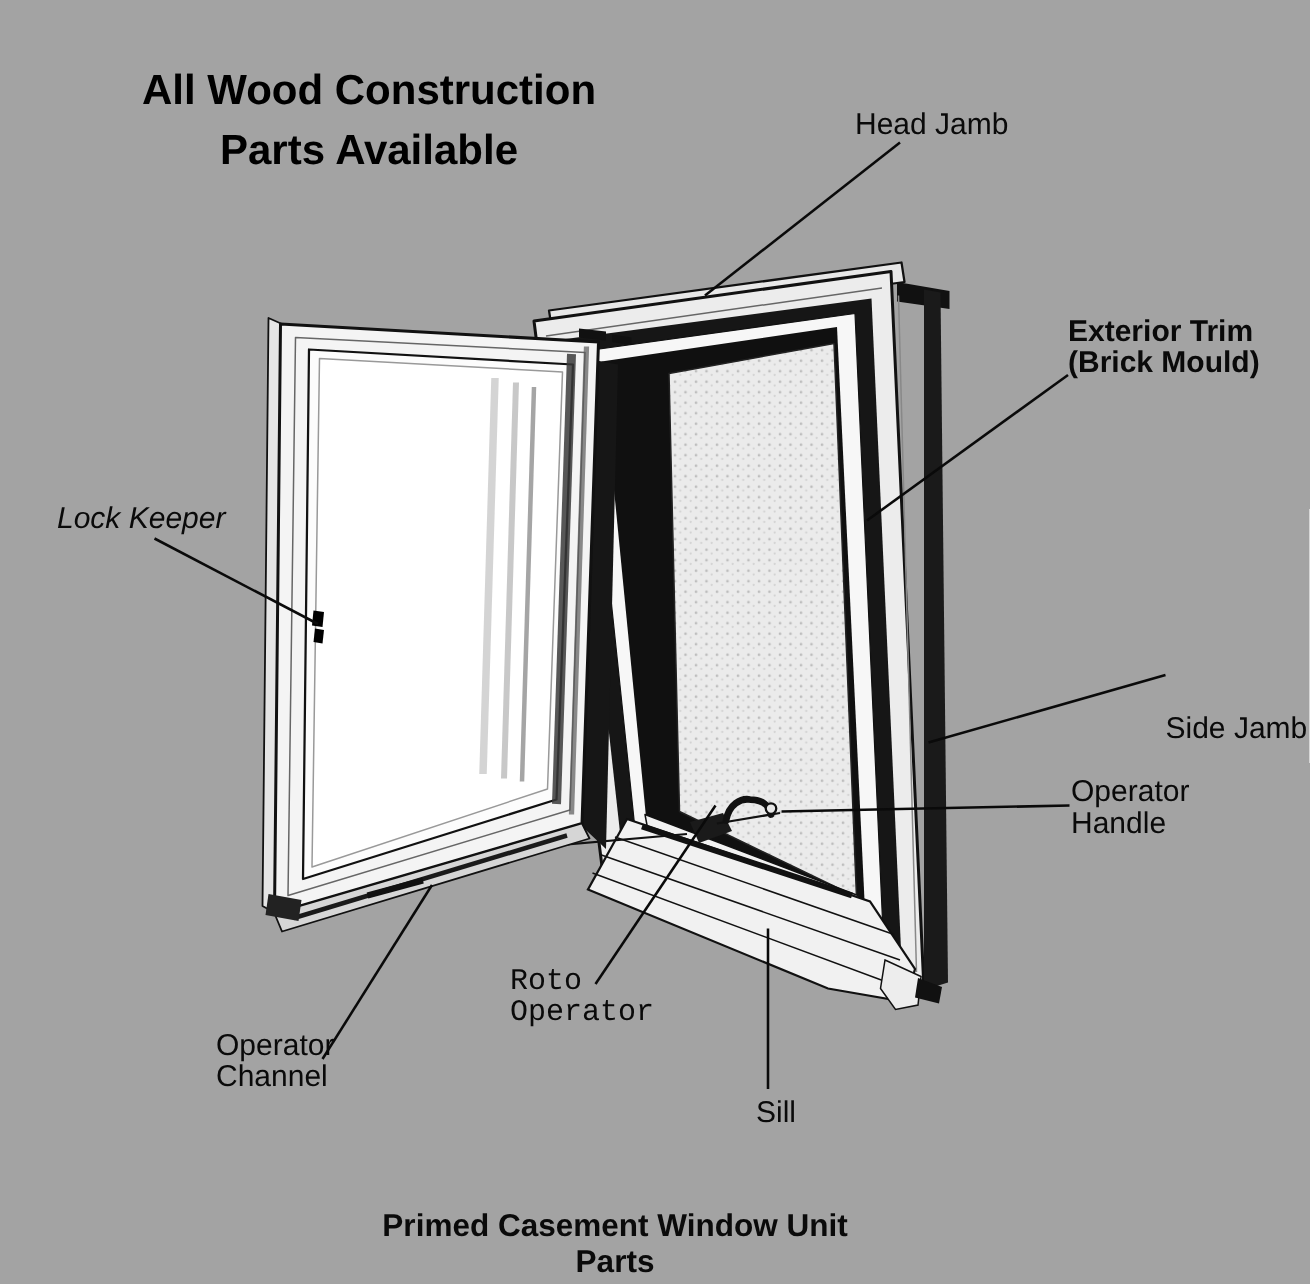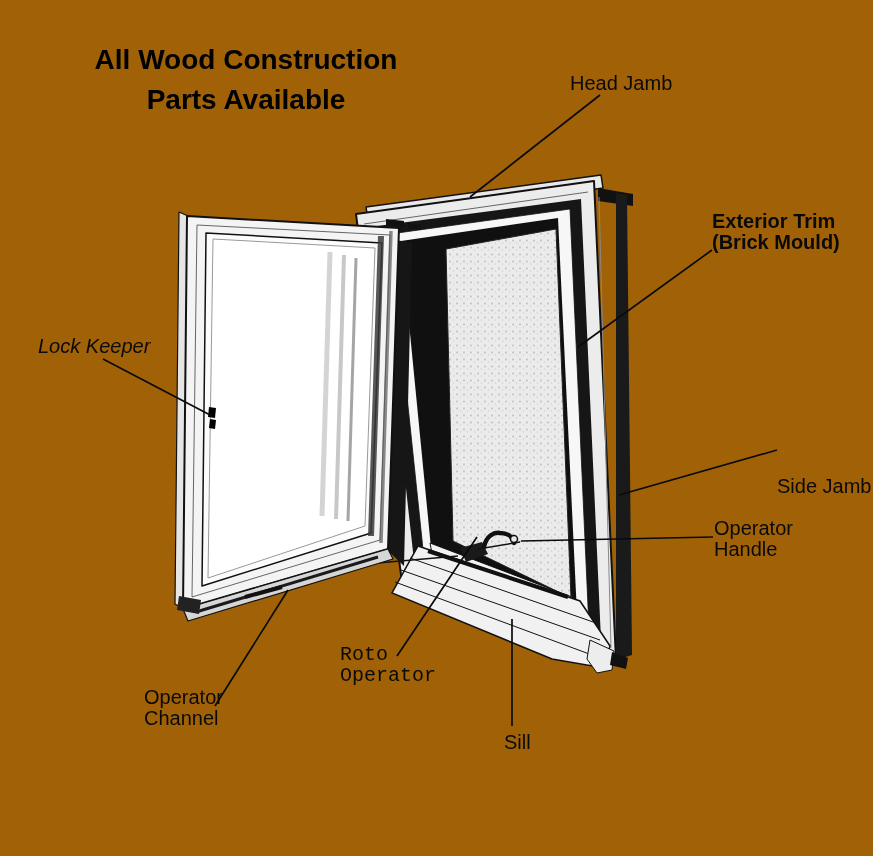--- a/index.html
+++ b/index.html
@@ -1,17 +1,17 @@
 <!DOCTYPE html>
 <html><head>
 <meta charset="utf-8">
 <style>
   html,body{margin:0;padding:0;background:#fff;}
   .page{
-    position:relative;width:873px;height:856px;background:#a16207;overflow:hidden;
+    position:relative;width:873px;height:856px;background:#a3a3a3;overflow:hidden;
     font-family:"Liberation Sans",sans-serif;color:#0a0a0a;
   }
   .drawing{position:absolute;left:0;top:0;}
   .title{
     position:absolute;left:60px;top:40px;width:372px;text-align:center;
     font-size:28px;font-weight:bold;line-height:40px;color:#000;
   }
   .lbl{
     position:absolute;font-size:20px;line-height:21px;white-space:nowrap;color:#0a0a0a;
   }
@@ -132,14 +132,15 @@
 
   <div class="lbl" style="left:504px;top:732px;">Sill</div>
 
   <div class="lbl" style="left:144px;top:687px;">
     <div>Operator</div>
     <div>Channel</div>
   </div>
 
   <div class="lbl" style="left:38px;top:336px;font-style:italic;">Lock Keeper</div>
 
+  <div class="footer-product">Primed Casement Window Unit Parts</div>
 
 </div>
 
 </body></html>

